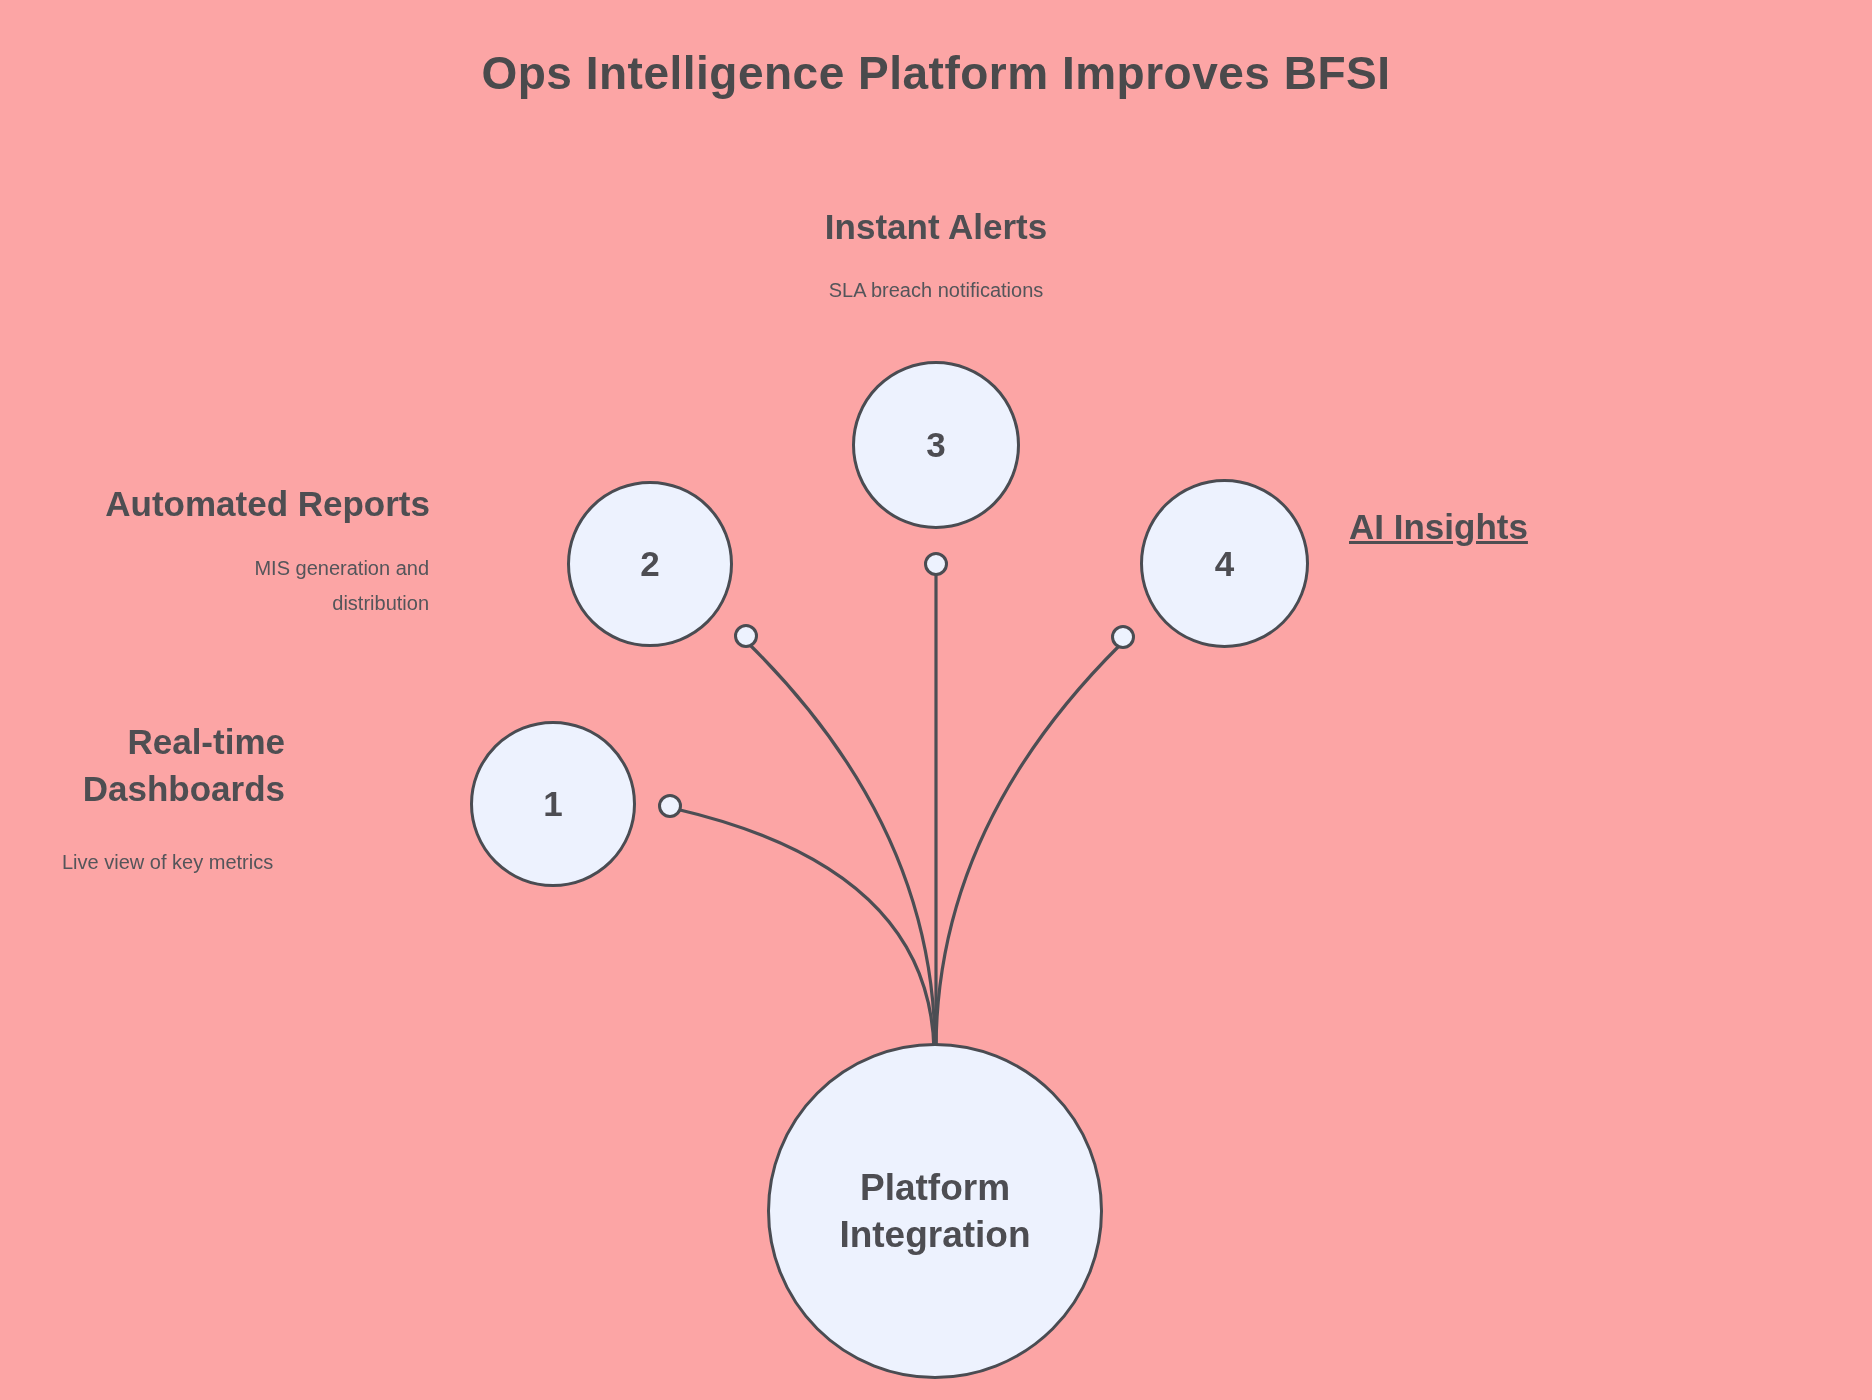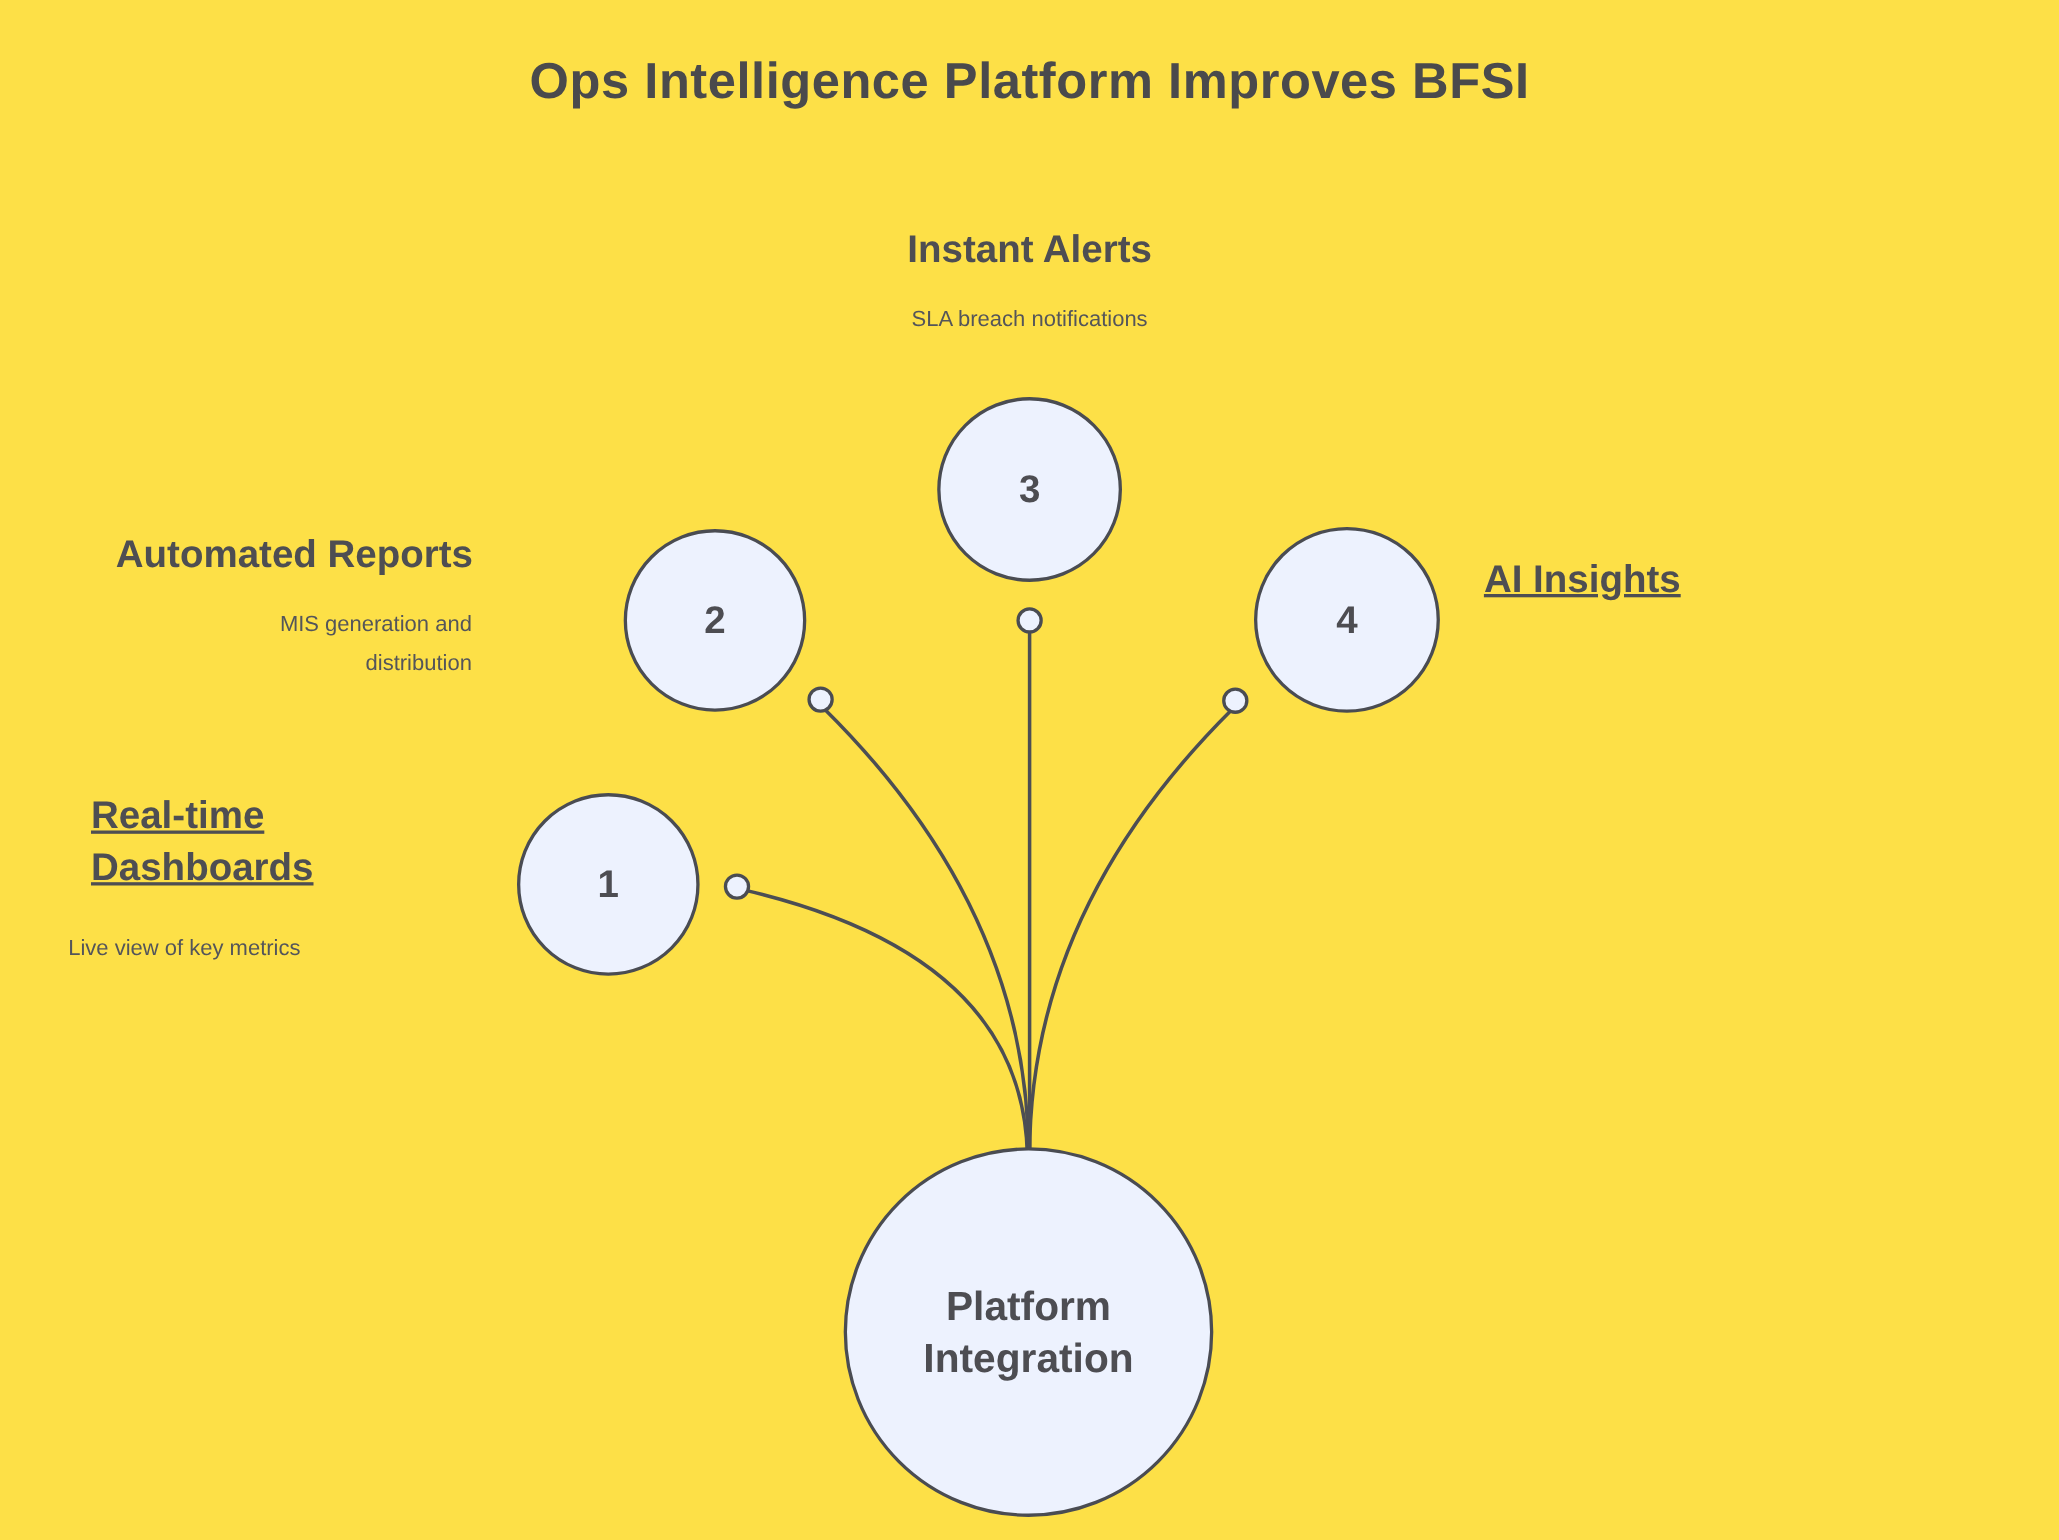--- a/index.html
+++ b/index.html
@@ -4,21 +4,21 @@
 <style>
   html, body {
     margin: 0;
     padding: 0;
     background: #48704d;
   }
   .stage {
     position: relative;
     width: 1872px;
     height: 1400px;
-    background: #fde047;
+    background: #fca5a5;
     font-family: "Liberation Sans", sans-serif;
     overflow: hidden;
   }
 
   
   .diagram-title {
     position: absolute;
     top: 46px;
     left: 0;
     width: 1872px;
@@ -108,21 +108,21 @@
   .feature-desc {
     position: absolute;
     font-size: 20px;
     line-height: 35px;
     font-weight: normal;
     color: #54555a;
     white-space: pre-line;
     z-index: 4;
   }
 
-  .title-1 { right: 1587px; top: 718px; line-height: 47px; text-decoration: underline; }
+  .title-1 { right: 1587px; top: 718px; text-align: right; line-height: 47px; }
   .desc-1  { left: 62px;  top: 845px; text-align: right; }
 
   .title-2 { right: 1442px; top: 483px; text-align: center; line-height: 42px; }
   .desc-2  { right: 1443px; top: 551px; text-align: right; }
 
   .title-3 { left: 636px; top: 206px; width: 600px; text-align: center; line-height: 42px; }
   .desc-3  { left: 636px; top: 273px; width: 600px; text-align: center; }
 
   .title-4 { left: 1349px; top: 506px; text-align: left; line-height: 42px; text-decoration: underline; }
   .desc-4  { left: 1349px; top: 583px; text-align: left; }

